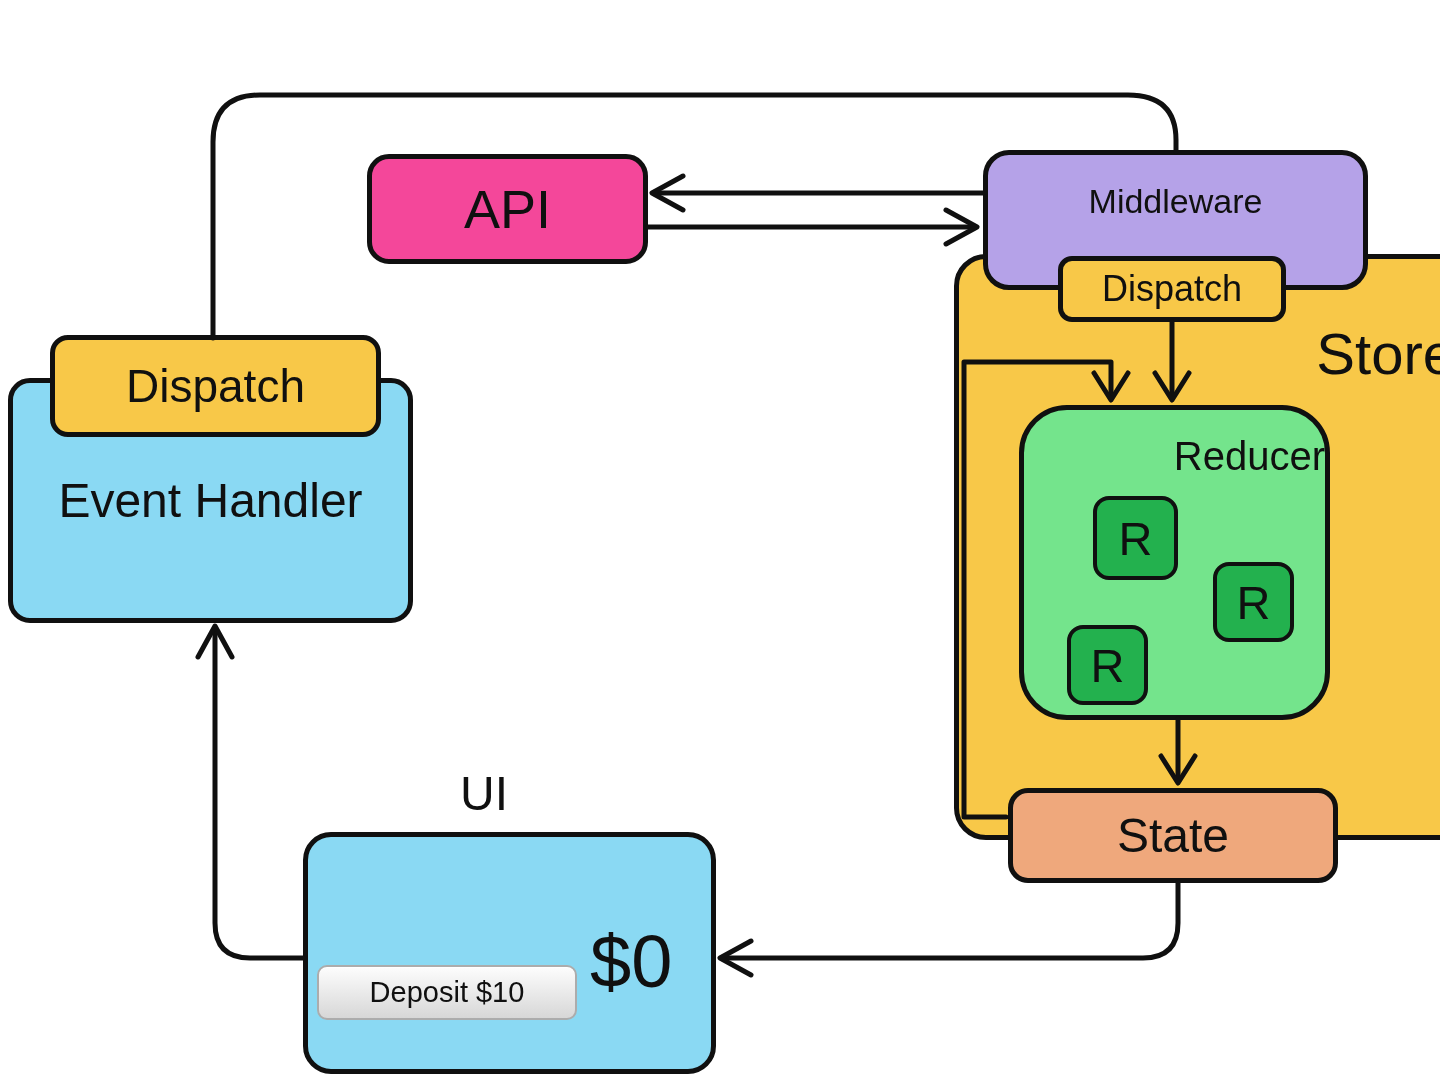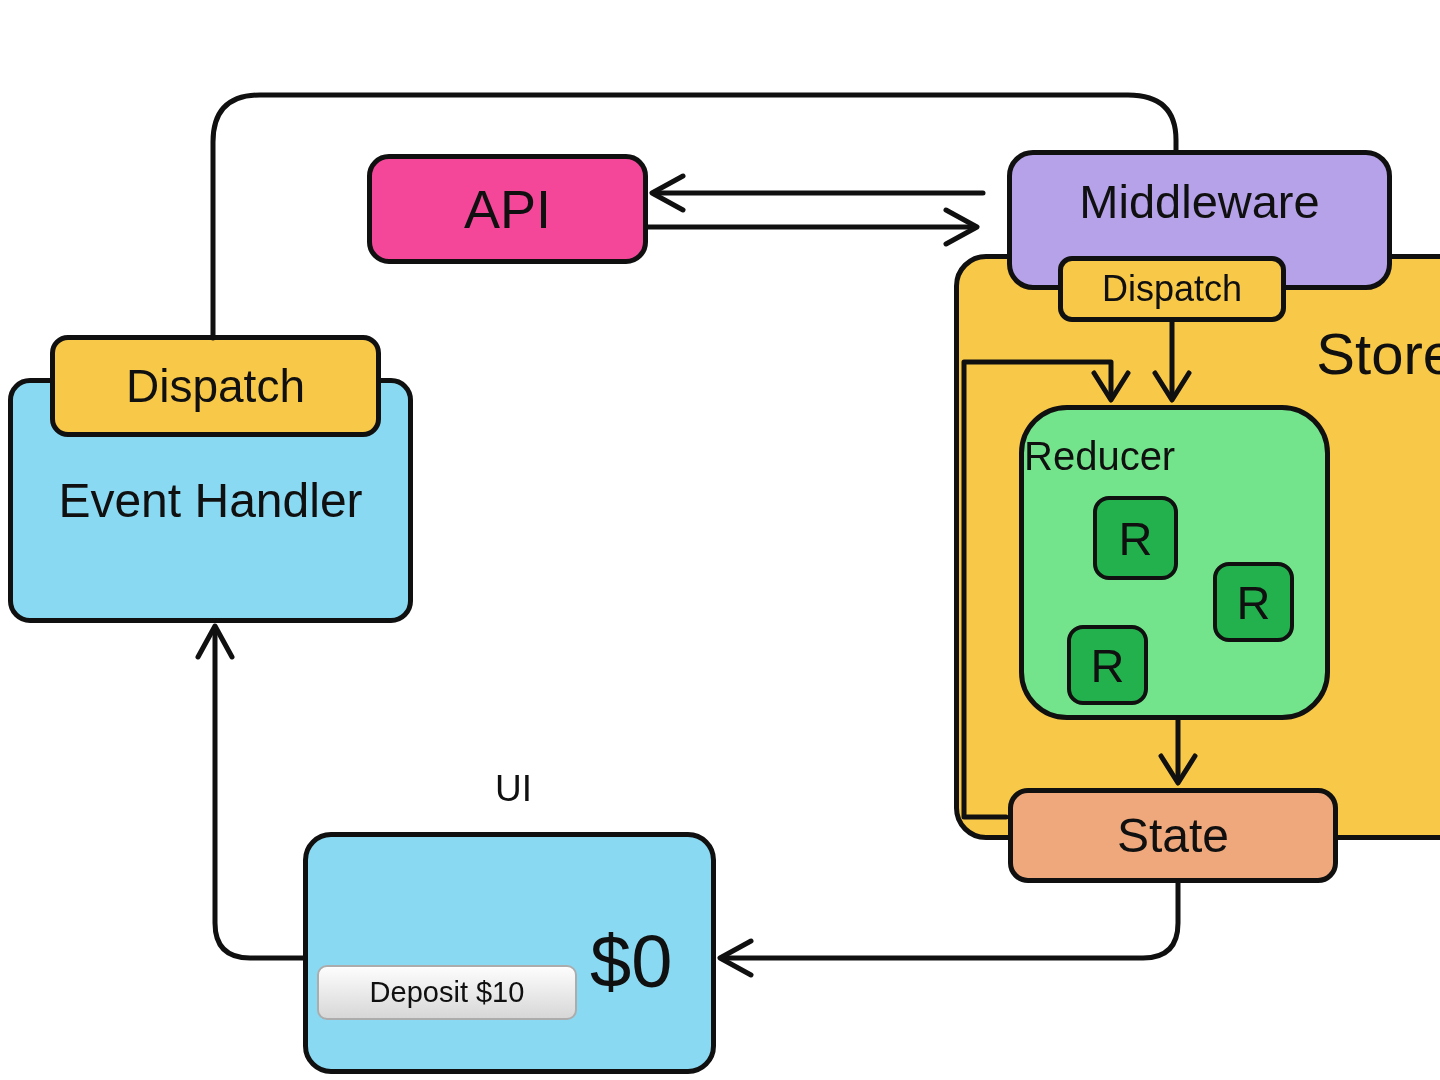--- a/index.html
+++ b/index.html
@@ -11,39 +11,39 @@
     position:absolute; box-sizing:border-box;
     border:5px solid #101010;
     display:flex; align-items:center; justify-content:center;
     white-space:nowrap;
   }
   
   .store      { left:911px;  top:254px; width:520px; height:586px; background:#F8C848; border-radius:32px; z-index:1;margin-left:43px; }
   .store-label{ position:absolute; top:66px; right:14px; font-size:58px; line-height:1; }
   .store-dispatch { left:1058px; top:256px; width:228px; height:66px; background:#F8C848; border-radius:14px; z-index:3; font-size:36px; }
   .reducer    { left:1019px; top:405px; width:311px; height:315px; background:#74E48C; border-radius:48px; z-index:2; }
-  .reducer-label { position:absolute; top:26px; left:0; width:100%; text-align:left; font-size:40px; line-height:1; }
+  .reducer-label { position:absolute; top:26px; left:0; width:100%; text-align:right; font-size:40px; line-height:1; }
   .r-unit {
     position:absolute; box-sizing:border-box; border:4px solid #101010;
     background:#23B14E; border-radius:16px;
     display:flex; align-items:center; justify-content:center; font-size:47px;
   }
   .r1 { left:69px;  top:86px;  width:85px; height:84px; }
   .r2 { left:189px; top:152px; width:81px; height:80px; }
   .r3 { left:43px;  top:215px; width:81px; height:80px; }
   .state { left:1008px; top:788px; width:330px; height:95px; background:#EFA87C; border-radius:20px; z-index:2; font-size:48px; }
   
   .api        { left:367px; top:154px; width:281px; height:110px; background:#F4479A; border-radius:22px; font-size:54px; z-index:1; }
-  .middleware { left:983px; top:150px; width:385px; height:140px; background:#B5A2E8; border-radius:26px; z-index:2; font-size:47px; padding-bottom:38px;margin-left:24px; }
+  .middleware { left:983px; top:150px; width:385px; height:140px; background:#B5A2E8; border-radius:26px; z-index:2; font-size:34px; padding-bottom:38px; }
   
   .event-handler { left:8px;  top:378px; width:405px; height:245px; background:#8AD9F3; border-radius:22px; z-index:1; font-size:48px; }
   .eh-dispatch   { left:50px; top:335px; width:331px; height:102px; background:#F8C848; border-radius:18px; z-index:2; font-size:46px; }
   
   .ui        { left:303px; top:832px; width:413px; height:242px; background:#8AD9F3; border-radius:28px; z-index:1; }
-  .ui-title  { position:absolute; left:432px; top:770px; width:100px; text-align:right; font-size:37px; line-height:1; z-index:1; }
+  .ui-title  { position:absolute; left:460px; top:770px; width:100px; text-align:left; font-size:48px; line-height:1; z-index:1; }
   .ui-btn {
     position:absolute; box-sizing:border-box;
     border:2px solid #ACACAC; border-radius:10px;
     background:linear-gradient(#FDFDFD, #ECECEC 45%, #D7D7D7);
     box-shadow:inset 0 1px 0 #ffffff;
     display:flex; align-items:center; justify-content:center;
     font-family:inherit; font-size:29px; color:#101010; padding:0;margin-top:48px;
   }
   .btn-deposit  { left:9px; top:80px;  width:260px; height:55px; }
   .btn-withdraw { left:9px; top:142px; width:261px; height:56px; }

